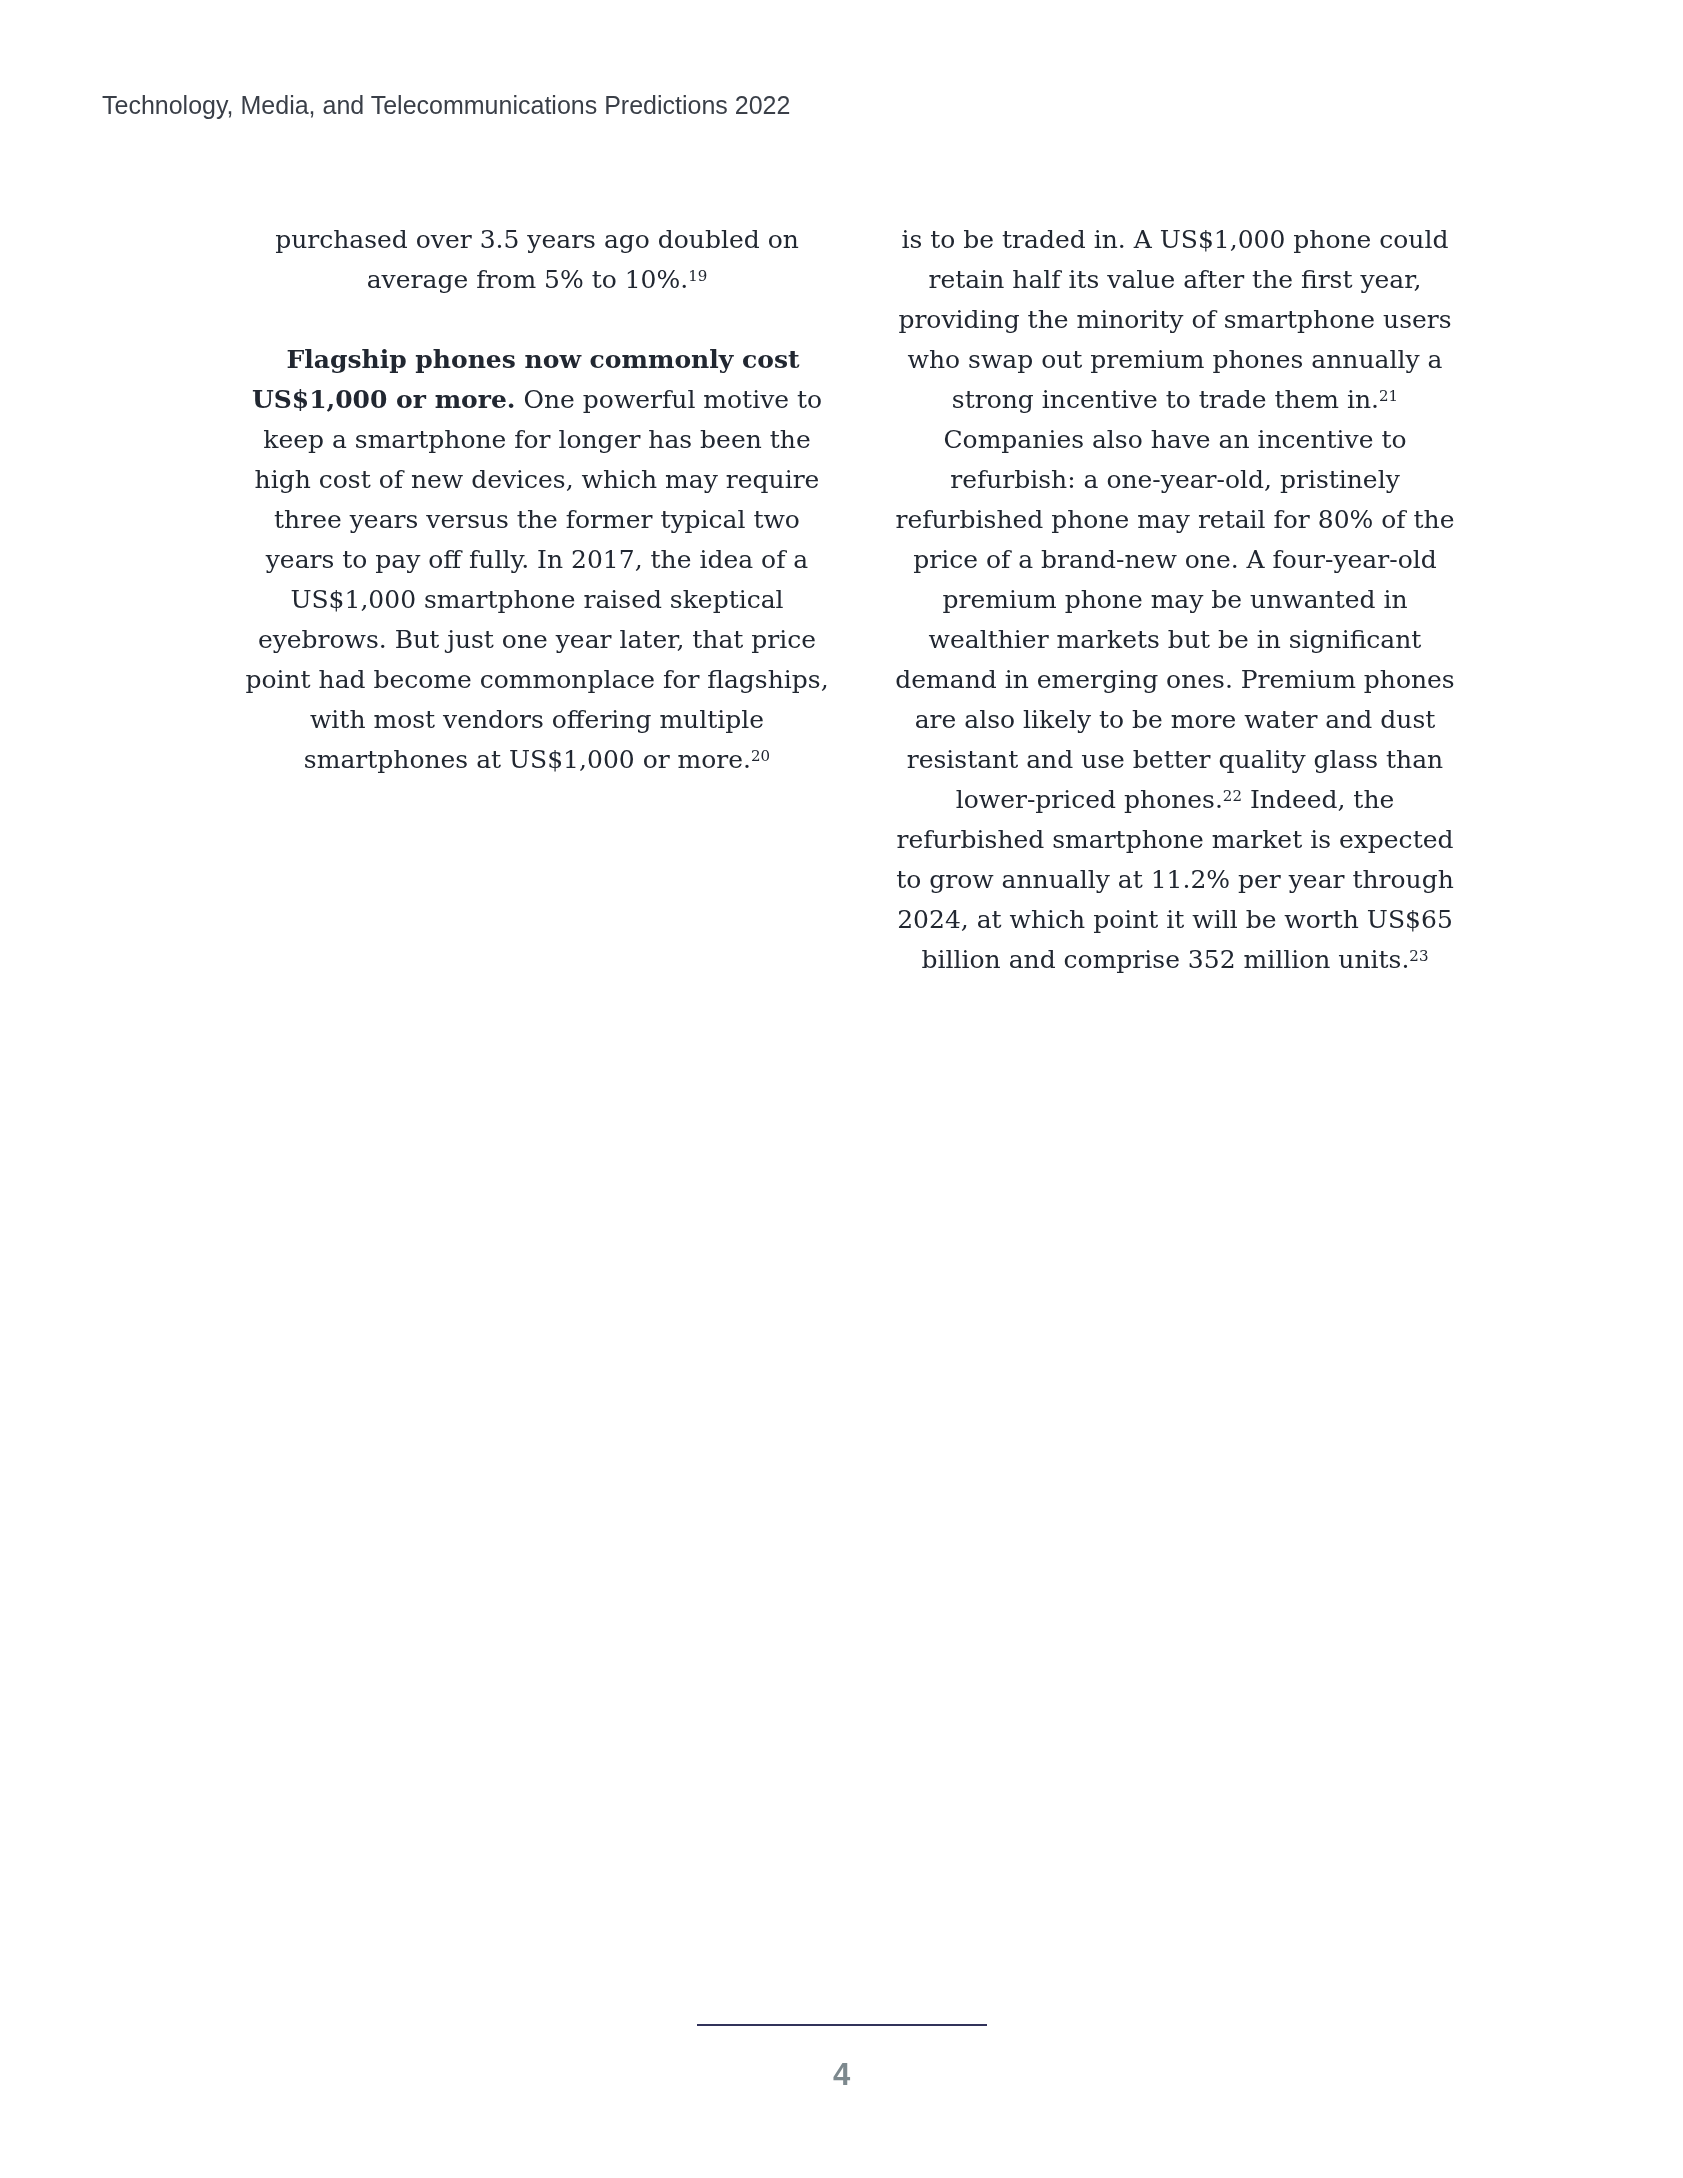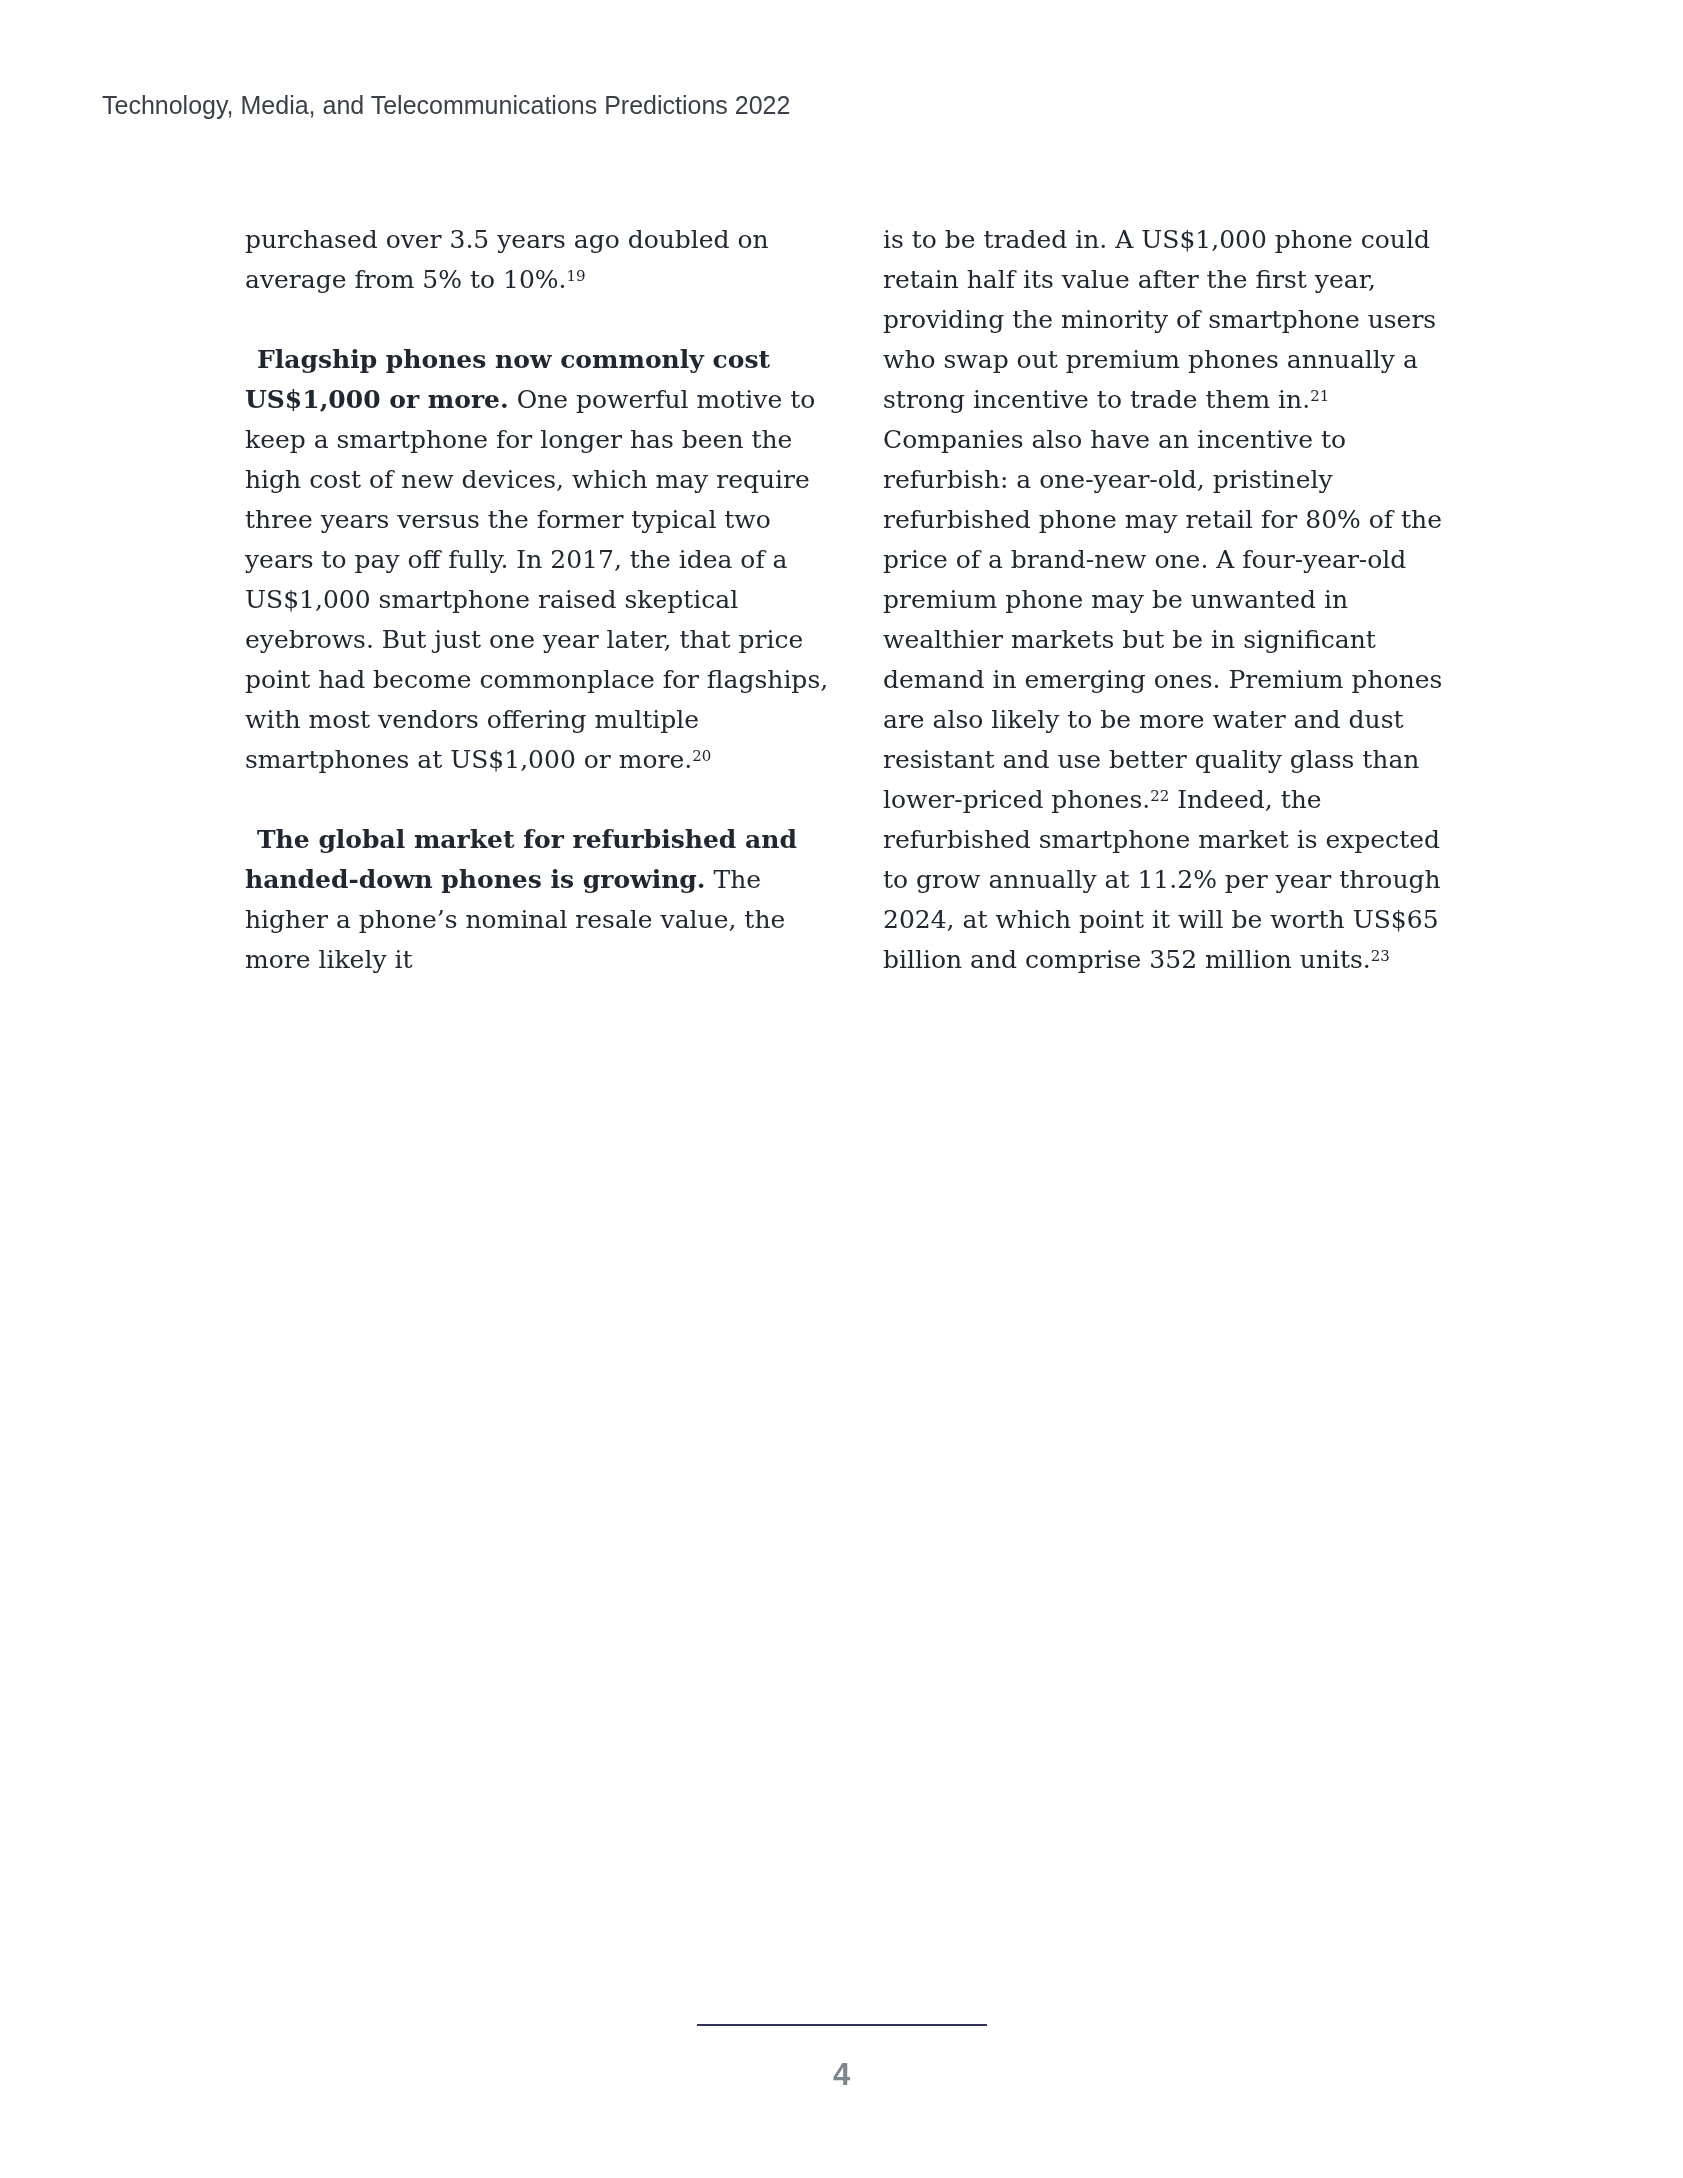--- a/index.html
+++ b/index.html
@@ -35,21 +35,21 @@
     top: 220px;
     width: 1223px;
     display: flex;
     gap: 54px;
   }
   .col {
     width: 584px;
     font-size: 25px;
     line-height: 40px;
     color: var(--body-text, #212731);
-    text-align: left;
+    text-align: center;
   }
   .col p { margin: 0; }
   .col p + p { margin-top: 40px; }
   .para-lead { font-weight: bold; margin-left: 12px; }
   sup.footnote-ref {
     font-size: 15px;
     line-height: 0;
     position: relative;
     top: -0.45em;
     vertical-align: baseline;
@@ -79,21 +79,20 @@
 
 <div class="page">
 
   <div class="running-header">Technology, Media, and Telecommunications Predictions 2022</div>
 
   <div class="text-columns">
 
     <div class="col">
       <p><span>purchased over 3.5 years ago doubled on average from 5% to 10%.</span><sup class="footnote-ref">19</sup></p>
       <p><span class="para-lead">Flagship phones now commonly cost US$1,000 or more.</span><span> One powerful motive to keep a smartphone for longer has been the high cost of new devices, which may require three years versus the former typical two years to pay off fully. In 2017, the idea of a US$1,000 smartphone raised skeptical eyebrows. But just one year later, that price point had become commonplace for flagships, with most vendors offering multiple smartphones at US$1,000 or more.</span><sup class="footnote-ref">20</sup></p>
-      <p><span class="para-lead">The global market for refurbished and handed-down phones is growing.</span><span> The higher a phone’s nominal resale value, the more likely it</span></p>
     </div>
 
     <div class="col">
       <p><span>is to be traded in. A US$1,000 phone could retain half its value after the first year, providing the minority of smartphone users who swap out premium phones annually a strong incentive to trade them in.</span><sup class="footnote-ref">21</sup><span> Companies also have an incentive to refurbish: a one-year-old, pristinely refurbished phone may retail for 80% of the price of a brand-new one. A four-year-old premium phone may be unwanted in wealthier markets but be in significant demand in emerging ones. Premium phones are also likely to be more water and dust resistant and use better quality glass than lower-priced phones.</span><sup class="footnote-ref">22</sup><span> Indeed, the refurbished smartphone market is expected to grow annually at 11.2% per year through 2024, at which point it will be worth US$65 billion and comprise 352 million units.</span><sup class="footnote-ref">23</sup></p>
     </div>
 
   </div>
 
   <div class="footer-rule"></div>
 

